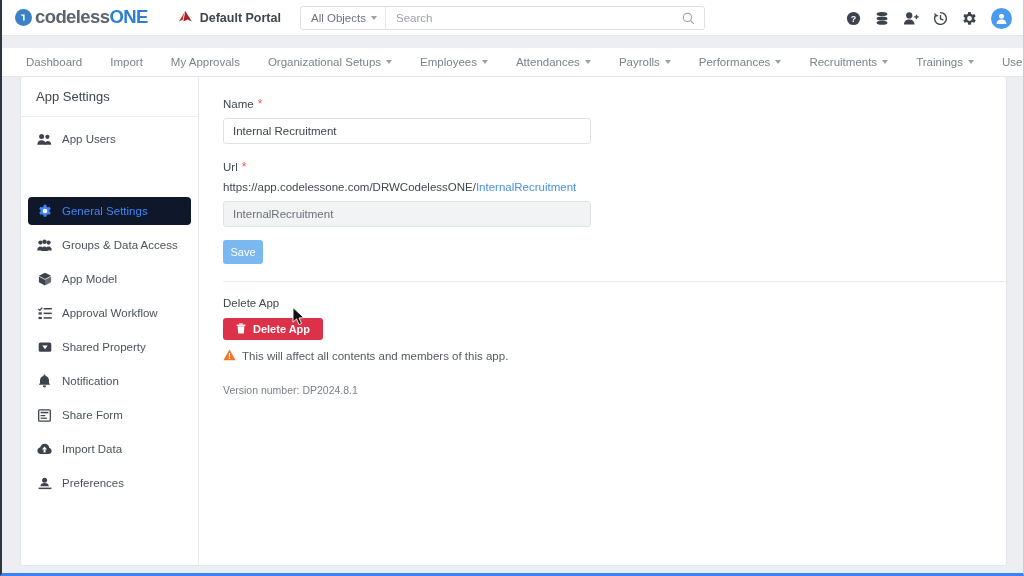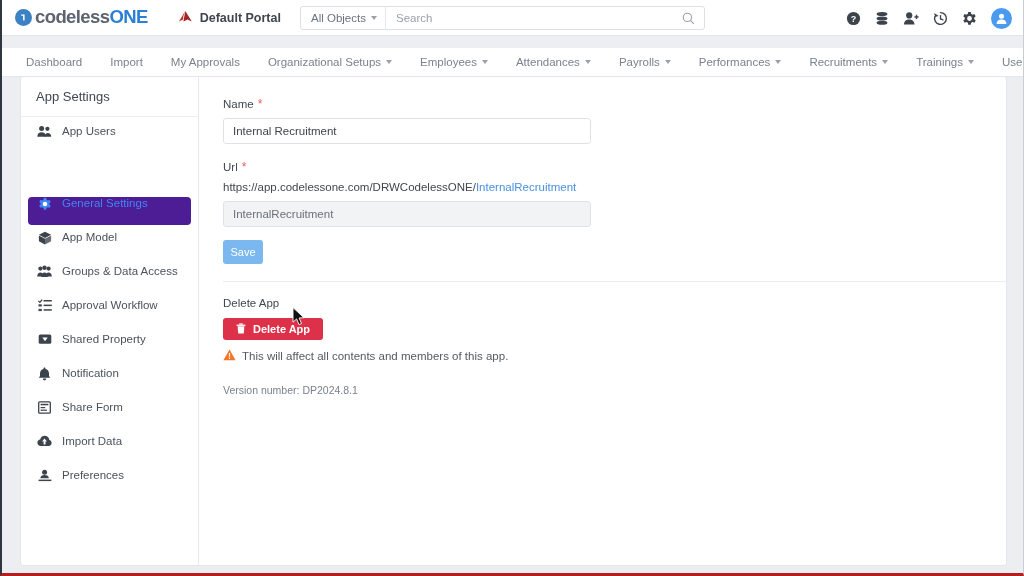--- a/index.html
+++ b/index.html
@@ -7,21 +7,21 @@
     width: 1024px; height: 576px;
     font-family: "Liberation Sans", sans-serif;
     background: #ffffff;
     overflow: hidden;
   }
   #page {
     position: relative;
     width: 1024px; height: 576px;
     background: #eceef1;
     border-left: 2px solid #2f3640;
-    border-bottom: 3px solid #b91c1c;
+    border-bottom: 3px solid #3b82f6;
     border-right: 1px solid #c9ced6;
     overflow: hidden;
     text-decoration: underline;
   }
 
   
   .topbar {
     position: absolute; left: 0; top: 0;
     width: 1022px; height: 36px;
     background: #ffffff;
@@ -136,30 +136,30 @@
   }
   .sidebar-title {
     height: 40px;
     display: flex; align-items: center;
     padding-left: 15px;
     font-size: 13px; color: #3f4651;
     border-bottom: 1px solid #eceff2;
   }
   .side-list { padding-top: 8px; }
   .side-item {
-    display: flex; align-items: flex-start; gap: 10px;
+    display: flex; align-items: center; gap: 10px;
     height: 28px;
     margin: 0 7px 6px 7px;
     padding-left: 9px;
     border-radius: 4px;
     font-size: 11.5px; color: #4b525c;
     cursor: pointer;
   }
   .side-item.active {
-    background: #4c1d95;
+    background: #0f172a;
     color: #4285f4;
     margin-top: 44px;
   }
   .side-ico { width: 15px; display:flex; align-items:center; justify-content:center; flex-shrink: 0; }
 
   
   .main {
     flex: 1;
     padding: 20px 0 0 24px;
     position: relative;
@@ -382,40 +382,40 @@
             <span class="side-ico">
               <svg width="14" height="14" viewBox="0 0 15 15">
                 <path d="M6.2 0.9 h2.6 l0.35 1.9 1.45 0.84 1.8-0.66 1.3 2.25 -1.45 1.24 0 1.68 1.45 1.24 -1.3 2.25 -1.8-0.66 -1.45 0.84 -0.35 1.9 h-2.6 l-0.35-1.9 -1.45-0.84 -1.8 0.66 -1.3-2.25 1.45-1.24 0-1.68 -1.45-1.24 1.3-2.25 1.8 0.66 1.45-0.84 Z" fill="#4285f4"></path>
                 <circle cx="7.5" cy="7.5" r="2.4" fill="#ffffff"></circle>
               </svg>
             </span>
             <span>General Settings</span>
           </div>
           <div class="side-item">
             <span class="side-ico">
-              <svg width="14" height="14" viewBox="0 0 14 14">
-                <path d="M7 0.7 L13.1 3.8 L7 6.9 L0.9 3.8 Z" fill="#3d434c"></path>
-                <path d="M0.9 4.6 L7 7.7 L7 13.4 L0.9 10.3 Z" fill="#3d434c"></path>
-                <path d="M13.1 4.6 L7 7.7 L7 13.4 L13.1 10.3 Z" fill="#3d434c" opacity="0.78"></path>
-              </svg>
-            </span>
-            <span>App Model</span>
-          </div>
-          <div class="side-item">
-            <span class="side-ico">
               <svg width="15" height="13" viewBox="0 0 15 13">
                 <circle cx="3.4" cy="3.6" r="2.1" fill="#3d434c"></circle>
                 <circle cx="7.5" cy="2.8" r="2.2" fill="#3d434c"></circle>
                 <circle cx="11.6" cy="3.6" r="2.1" fill="#3d434c"></circle>
                 <path d="M0.2 11.6 C0.2 8.9 1.6 7.6 3.4 7.6 C5.2 7.6 6.6 8.9 6.6 11.6 Z" fill="#3d434c"></path>
                 <path d="M4.1 11.9 C4.1 8.9 5.6 7.4 7.5 7.4 C9.4 7.4 10.9 8.9 10.9 11.9 Z" fill="#3d434c"></path>
                 <path d="M8.4 11.6 C8.4 8.9 9.8 7.6 11.6 7.6 C13.4 7.6 14.8 8.9 14.8 11.6 Z" fill="#3d434c"></path>
               </svg>
             </span>
             <span>Groups &amp; Data Access</span>
+          </div>
+          <div class="side-item">
+            <span class="side-ico">
+              <svg width="14" height="14" viewBox="0 0 14 14">
+                <path d="M7 0.7 L13.1 3.8 L7 6.9 L0.9 3.8 Z" fill="#3d434c"></path>
+                <path d="M0.9 4.6 L7 7.7 L7 13.4 L0.9 10.3 Z" fill="#3d434c"></path>
+                <path d="M13.1 4.6 L7 7.7 L7 13.4 L13.1 10.3 Z" fill="#3d434c" opacity="0.78"></path>
+              </svg>
+            </span>
+            <span>App Model</span>
           </div>
           <div class="side-item">
             <span class="side-ico">
               <svg width="14" height="13" viewBox="0 0 14 13">
                 <rect x="5.6" y="1" width="8.2" height="1.5" fill="#3d434c"></rect>
                 <rect x="5.6" y="5.6" width="8.2" height="1.5" fill="#3d434c"></rect>
                 <rect x="5.6" y="10.2" width="8.2" height="1.5" fill="#3d434c"></rect>
                 <path d="M0.4 2 L1.9 3.4 L4.2 0.7" stroke="#3d434c" stroke-width="1.3" fill="none"></path>
                 <rect x="0.5" y="5.3" width="3.3" height="2.2" fill="#3d434c"></rect>
                 <rect x="0.5" y="9.9" width="3.3" height="2.2" fill="#3d434c"></rect>

